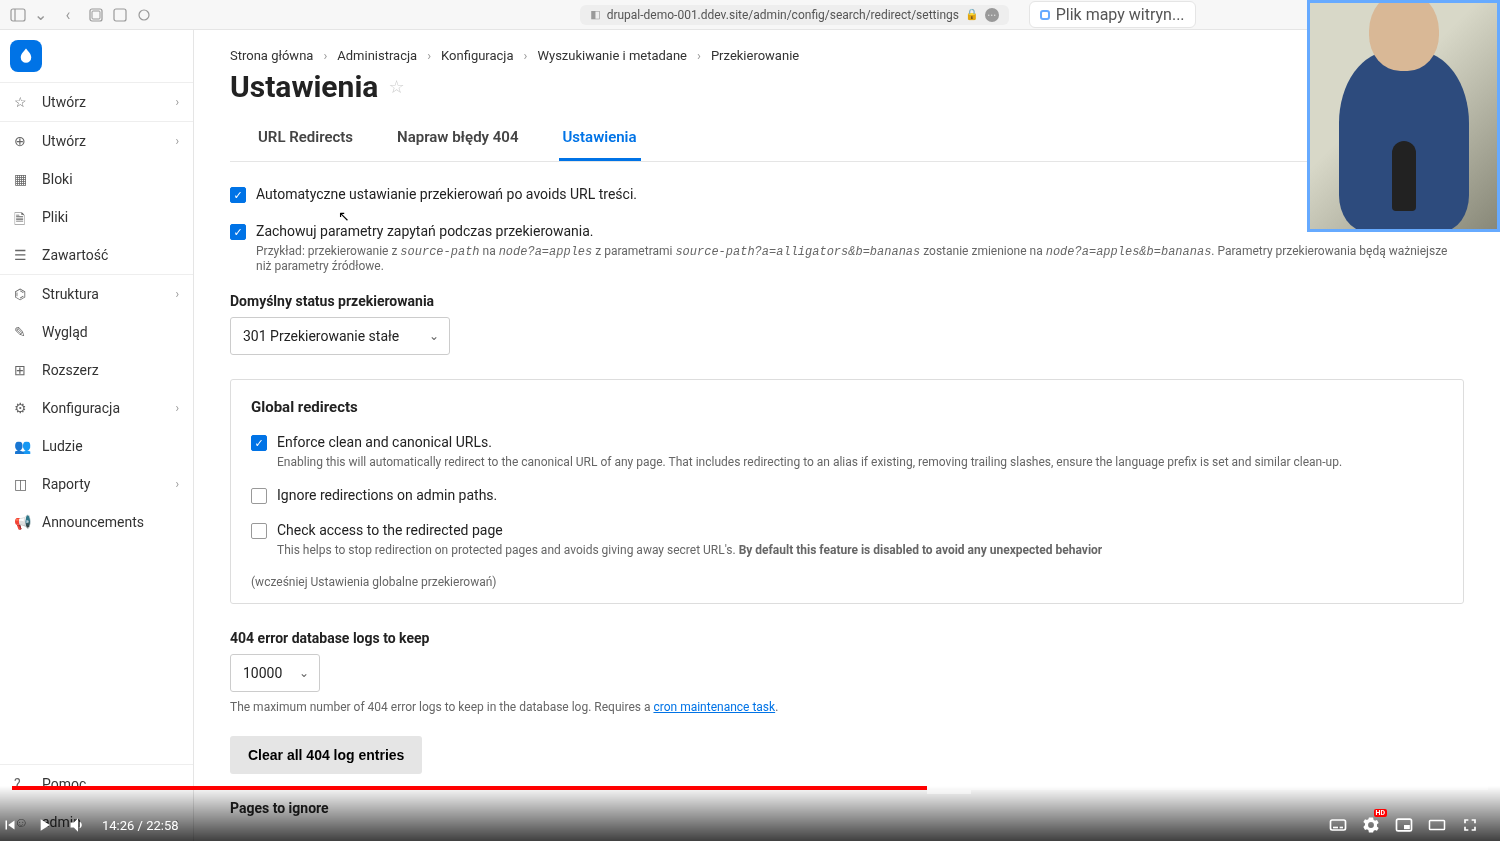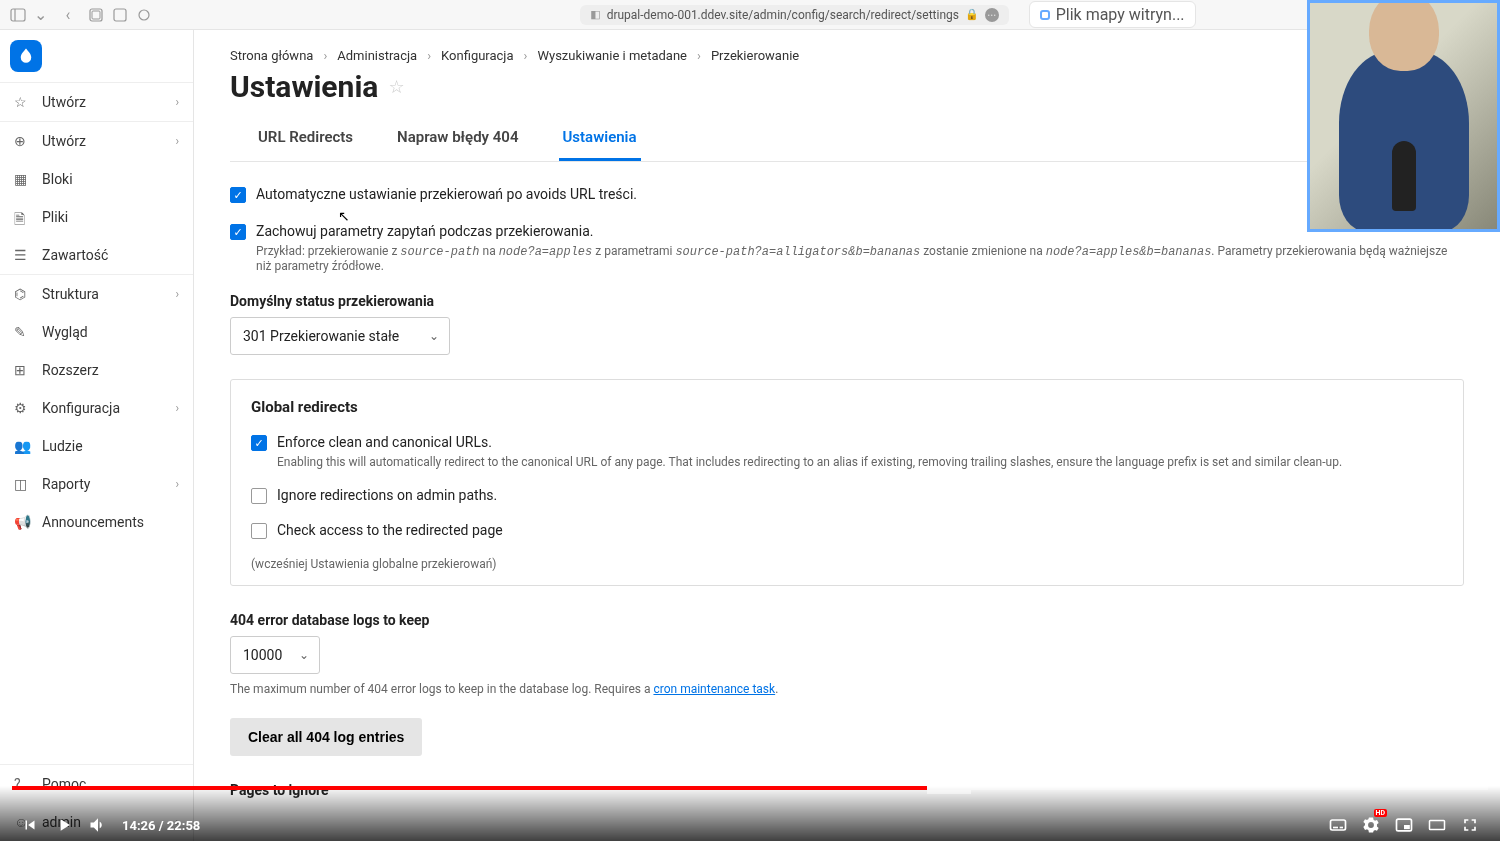--- a/index.html
+++ b/index.html
@@ -65,21 +65,21 @@
 
 .btn { background:#e5e5e5; border:none; padding:11px 18px; font-size:14px; font-weight:600; border-radius:3px; cursor:pointer; }
 
 .mouse-cursor { position:absolute; left:338px; top:208px; font-size:14px; color:#000; pointer-events:none; }
 
 
 .video-controls { position:absolute; left:0; bottom:0; width:100%; height:55px; background: linear-gradient(to top, rgba(0,0,0,0.75), rgba(0,0,0,0)); display:flex; align-items:flex-end; padding-bottom:6px; }
 .progress-bar { position:absolute; left:12px; right:12px; top:0; height:4px; background:rgba(255,255,255,0.3); }
 .progress-played { height:100%; background:#ff0000; width:62%; position:relative; }
 .progress-buffered { position:absolute; left:62%; height:100%; background:rgba(255,255,255,0.5); width:3%; }
-.controls-left { display:flex; align-items:center; gap:14px; padding-left:20px; color:#fff;font-weight:bold; }
+.controls-left { display:flex; align-items:center; gap:14px; color:#fff; }
 .controls-right { display:flex; align-items:center; gap:13px; padding-right:20px; margin-left:auto; color:#fff; }
 .ctrl-ico { width:20px; height:20px; display:flex; align-items:center; justify-content:center; cursor:pointer; }
 .ctrl-ico svg { fill:#fff; }
 .time-display { font-size:13px; color:#fff; }
 .hd-badge { position:absolute; top:-6px; right:-6px; background:#ff0000; color:#fff; font-size:7px; padding:0 2px; border-radius:2px; font-weight:700; }
 
 .webcam { position:absolute; top:0; right:0; width:193px; height:232px; background:linear-gradient(135deg,#d8d8c8 40%,#888878 100%); border:3px solid #66aaff; display:flex; align-items:center; justify-content:center; color:#666; font-size:11px; overflow:hidden; }
 .webcam-figure { width:130px; height:180px; background:#2d4b7d; border-radius:40% 40% 20% 20%; position:relative; margin-top:50px; }
 .webcam-head { position:absolute; top:-60px; left:50%; transform:translateX(-50%); width:70px; height:80px; background:#d9b896; border-radius:50% 50% 45% 45%; }
 .webcam-mic { position:absolute; bottom:20px; left:50%; transform:translateX(-50%); width:24px; height:70px; background:#222; border-radius:12px 12px 4px 4px; }
@@ -273,20 +273,23 @@
             <div class="checkbox"></div>
             <span class="checkbox-label">Ignore redirections on admin paths.</span>
           </div>
         </div>
 
         <div class="form-row">
           <div class="checkbox-row">
             <div class="checkbox"></div>
             <span class="checkbox-label">Check access to the redirected page</span>
           </div>
+          <div class="help-text">
+            <span>This helps to stop redirection on protected pages and avoids giving away secret URL's. </span><strong>By default this feature is disabled to avoid any unexpected behavior</strong>
+          </div>
         </div>
 
         <div class="fieldset-footer">(wcześniej Ustawienia globalne przekierowań)</div>
       </div>
 
       <div class="form-row" style="margin-top:26px">
         <div class="field-label">404 error database logs to keep</div>
         <div class="select" style="min-width:90px">
           <span>10000</span>
           <span class="caret">⌄</span>

